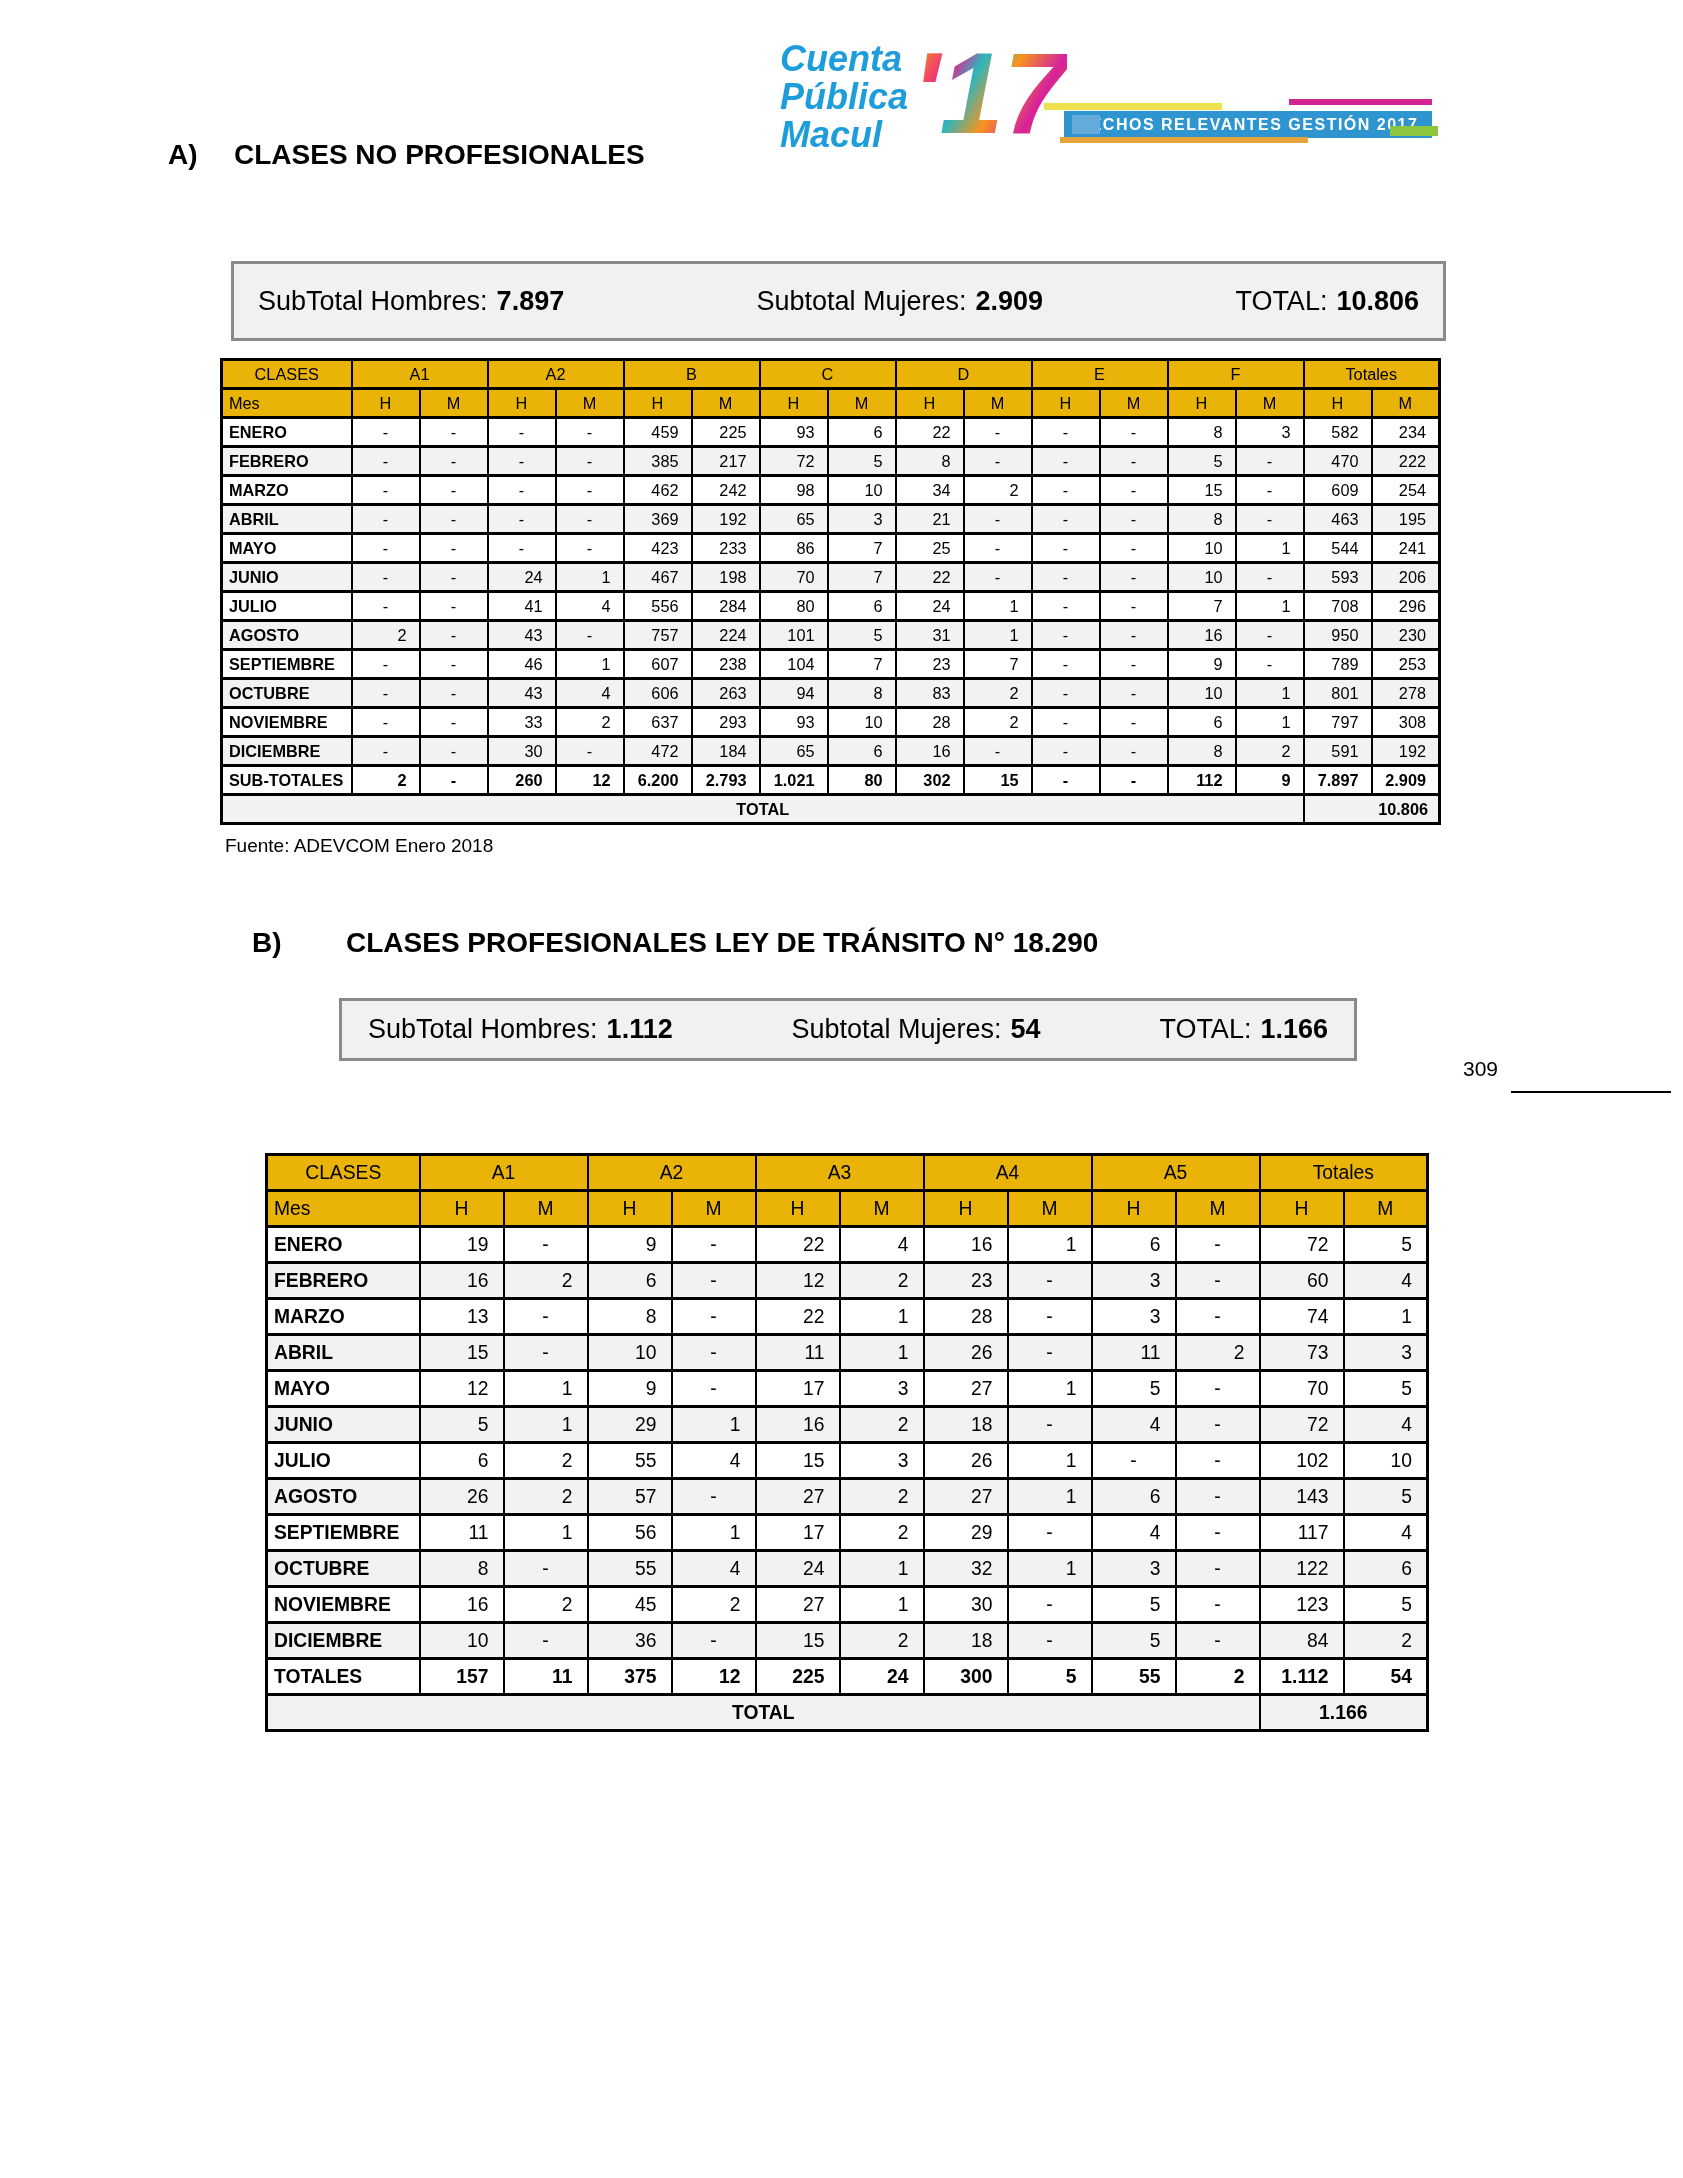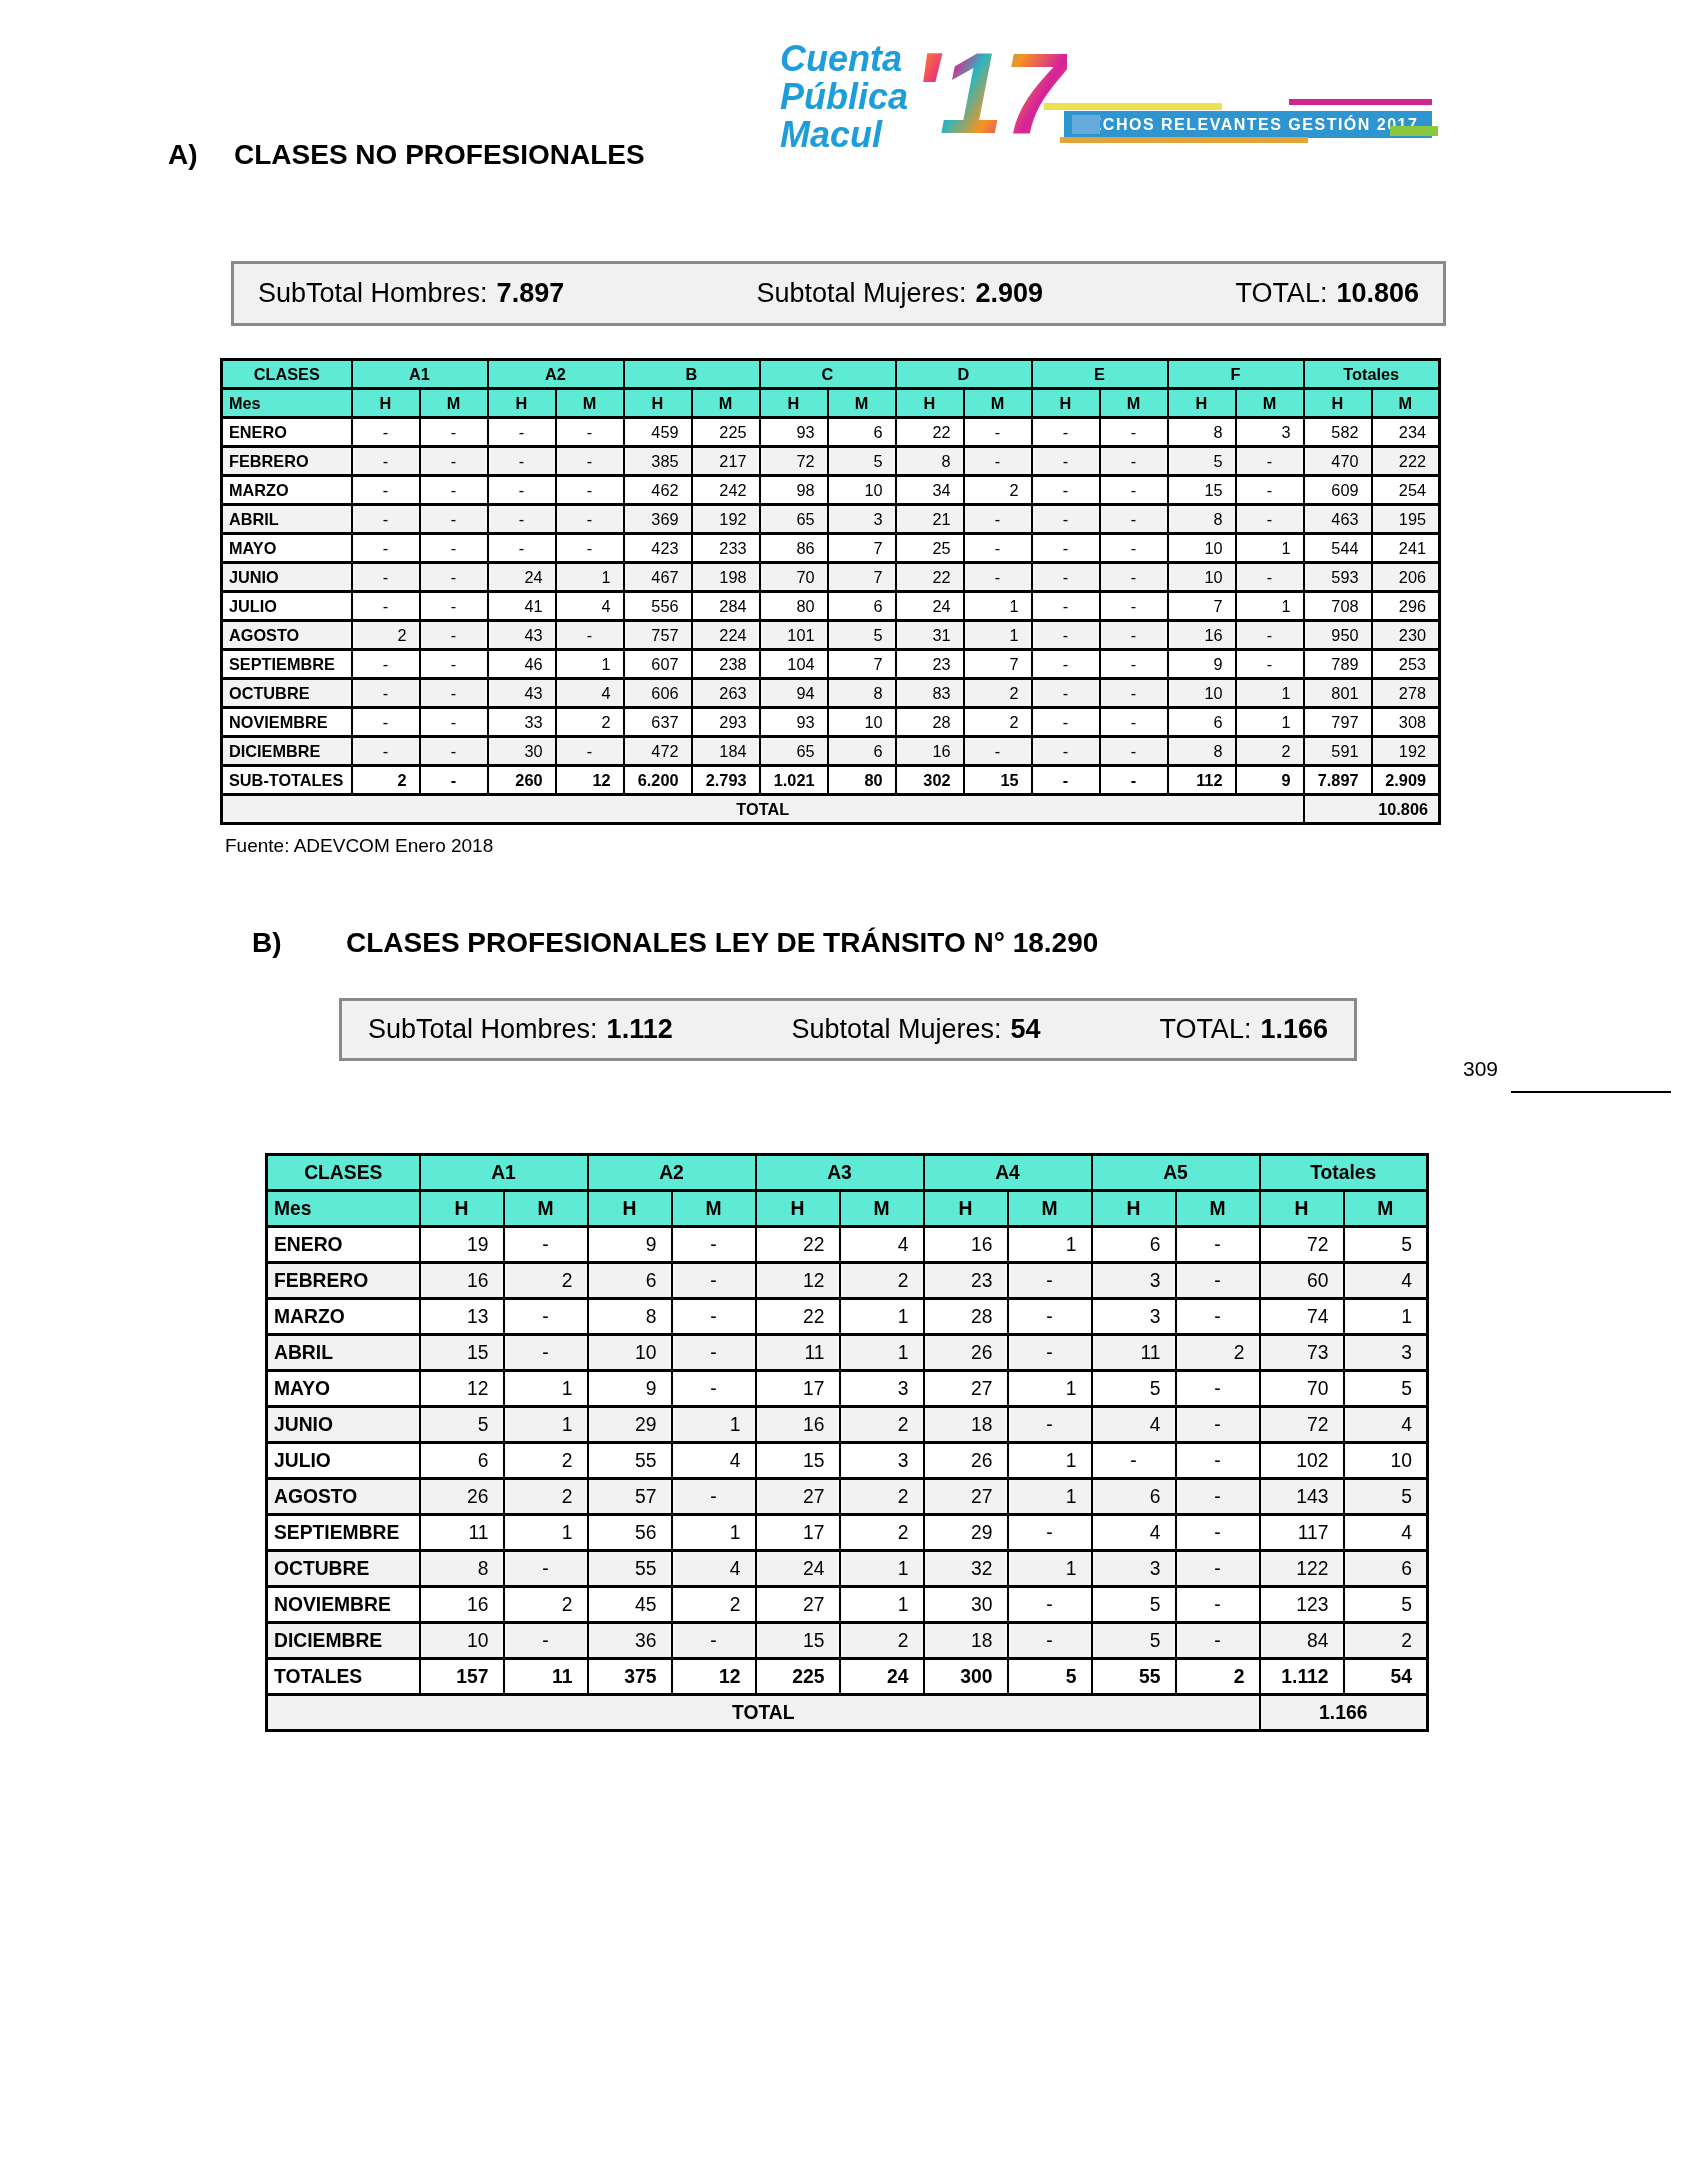--- a/index.html
+++ b/index.html
@@ -28,33 +28,33 @@
   
   .heading{position:absolute;font-weight:bold;font-size:28px;white-space:nowrap;}
   #hA{left:168px;top:139px;}
   #hB{left:252px;top:927px;}
   #hA .h-label{display:inline-block;width:66px;}
   #hB .h-label{display:inline-block;width:94px;}
 
   
   .stbox{position:absolute;background:#f1f1f1;border:3px solid #8a8a8a;display:flex;
          align-items:center;justify-content:space-between;font-size:27px;box-sizing:border-box;}
-  #boxA{left:231px;top:261px;width:1215px;height:65px;padding:0 24px;}
+  #boxA{left:231px;top:261px;width:1215px;height:80px;padding:0 24px;}
   #boxB{left:339px;top:998px;width:1018px;height:63px;padding:0 26px;}
   .st-val{font-weight:bold;margin-left:9px;}
   .st-item{white-space:nowrap;}
 
   
   #twrapA{position:absolute;left:220px;top:358px;}
   #twrapB{position:absolute;left:265px;top:1153px;}
   .gtable{border-collapse:collapse;table-layout:fixed;border:3px solid #000;background:#fff;}
   .gtable th,.gtable td{border-left:2px solid #000;border-right:2px solid #000;
                         border-top:3px solid #000;border-bottom:3px solid #000;
                         padding:0;white-space:nowrap;overflow:hidden;}
-  .hrow th{background:#5eead4;font-weight:bold;text-align:center;}
+  .hrow th{background:#eab308;font-weight:normal;text-align:center;}
   th.mes{text-align:left;padding-left:6px;}
   tbody th.rowlab{text-align:left;padding-left:6px;font-weight:bold;}
   tr.alt{background:#f2f2f2;}
   td.num{text-align:right;padding-right:12px;}
   td.dash{text-align:center;}
   tr.totals th,tr.totals td{font-weight:bold;}
   tr.grand{background:#f2f2f2;font-weight:bold;}
   td.glabel{text-align:center;}
   td.gval{text-align:center;}
   .ta{font-size:16.3px;}

